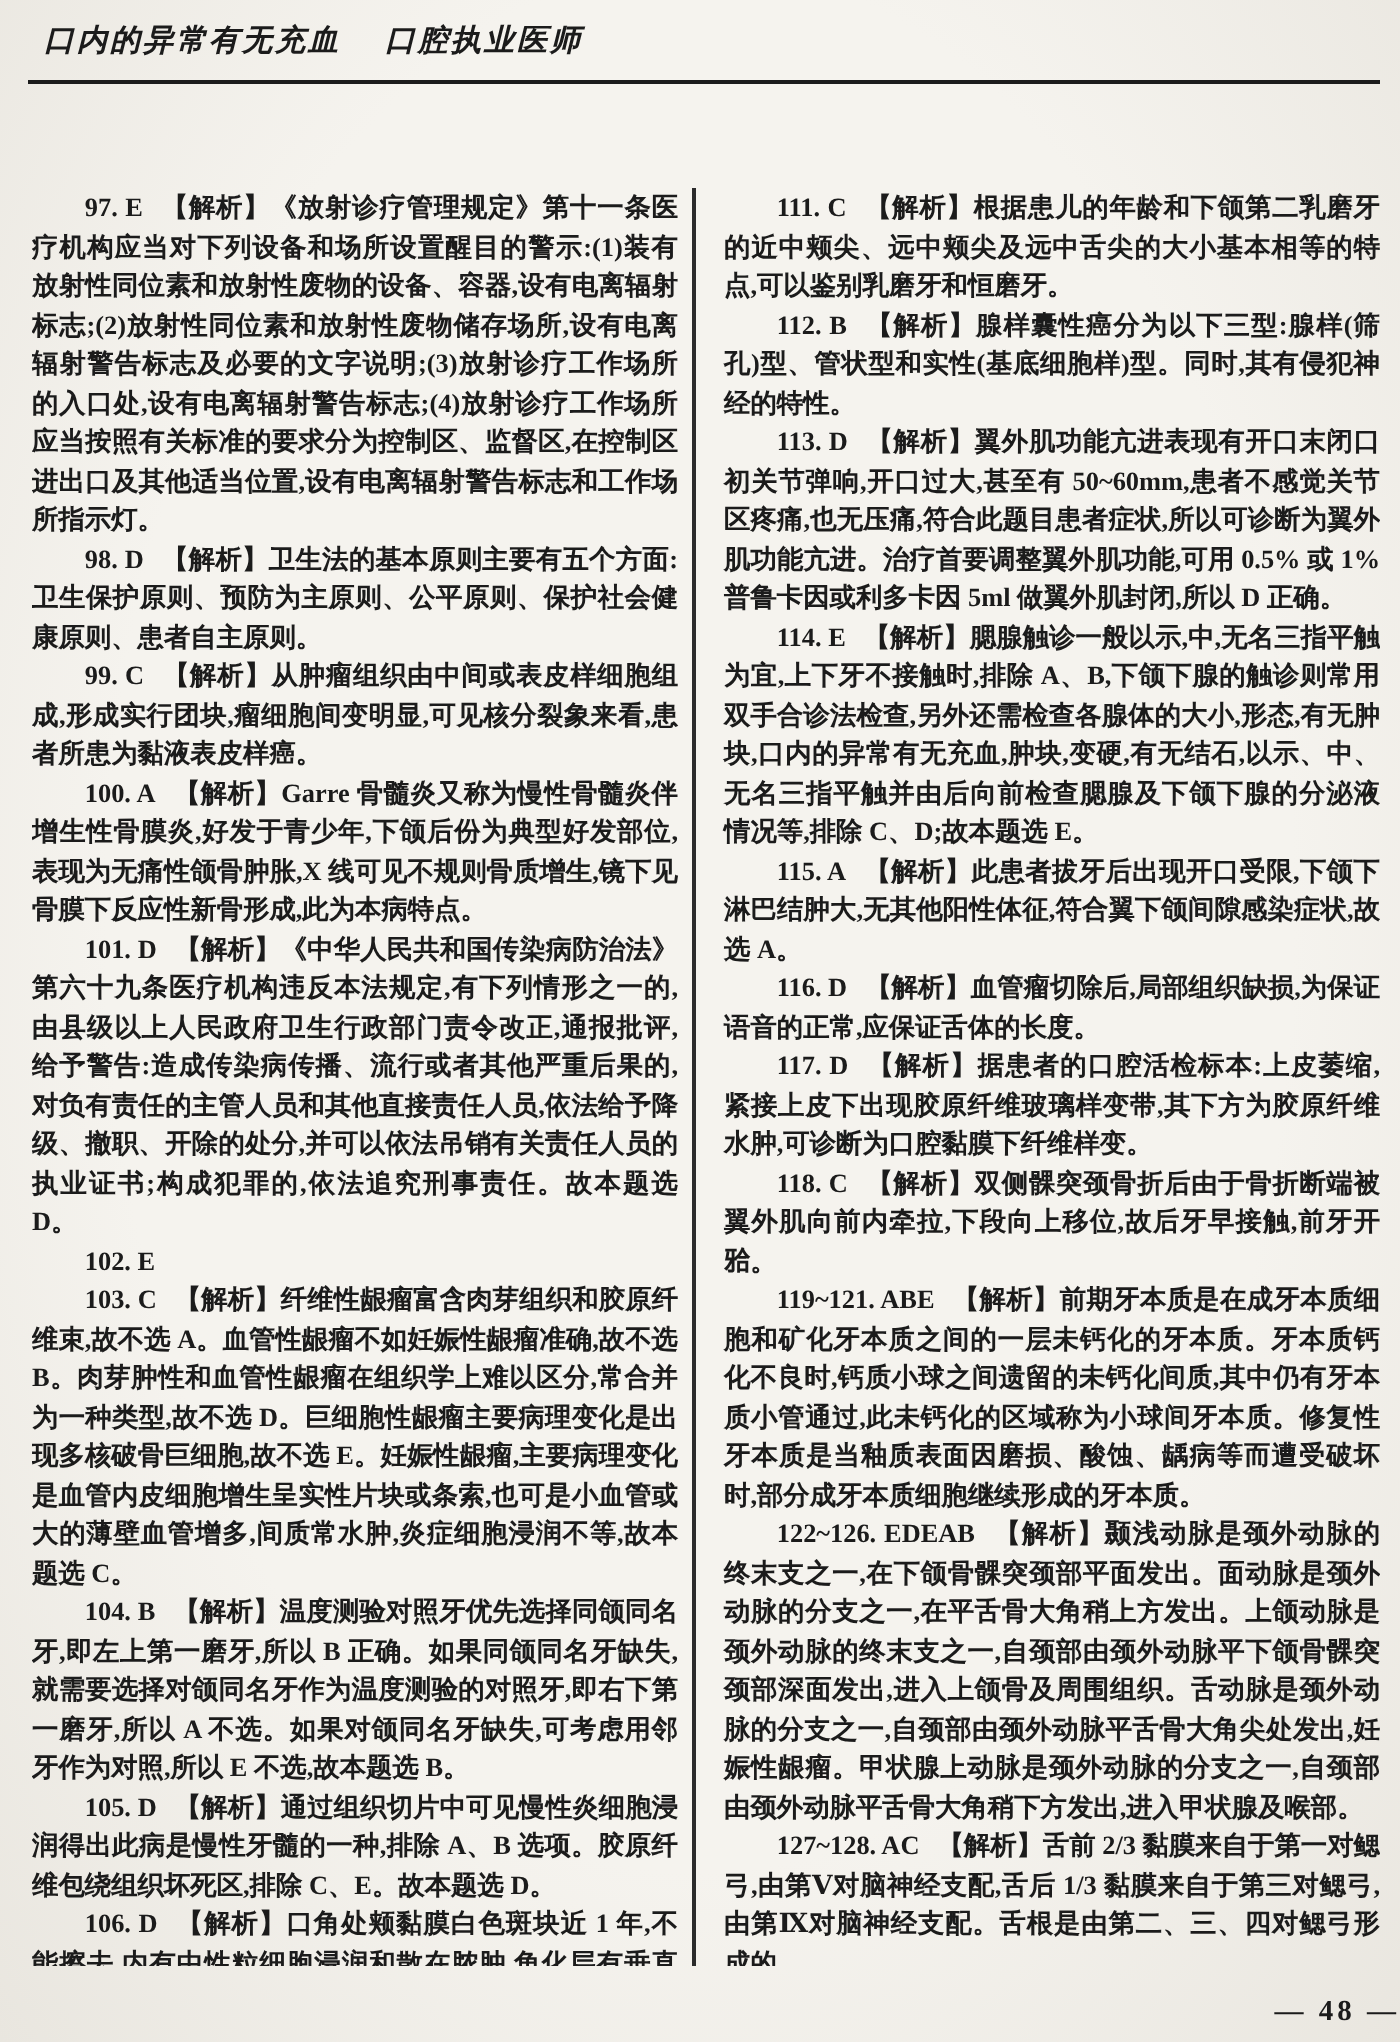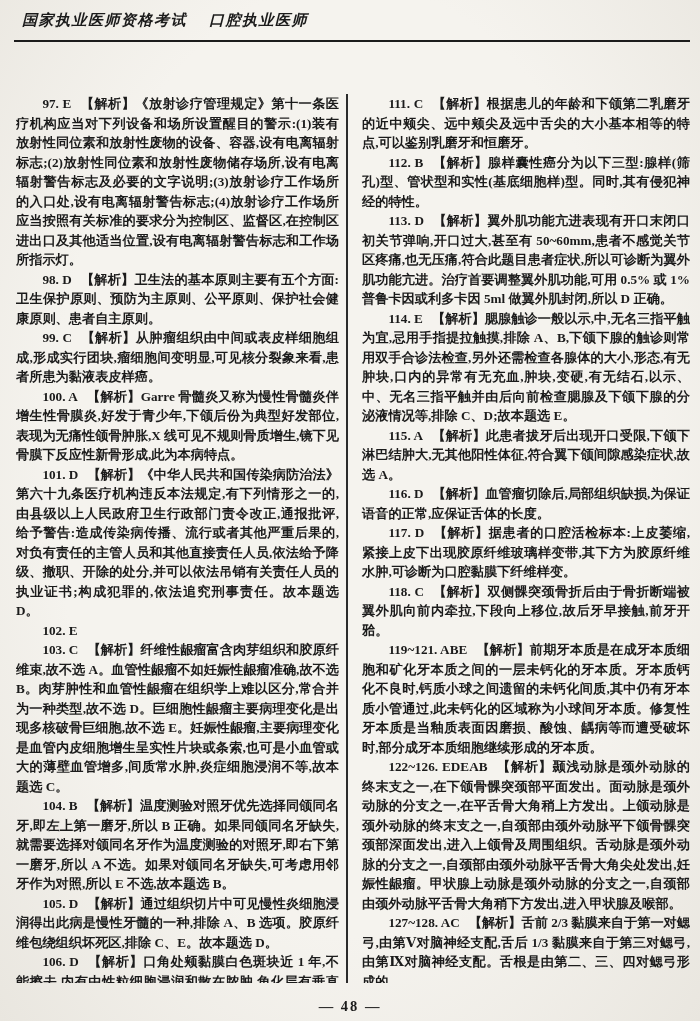--- a/index.html
+++ b/index.html
@@ -30,31 +30,31 @@
   }
   .col-left{padding-right:7px;}
   .col-right{border-left:2px solid #2b2b2b;padding-left:14px;flex:1;}
   p.item{
     margin:0;font-size:13.2px;line-height:19.5px;font-weight:bold;
     text-align:justify;text-indent:2em;word-break:break-all;
   }
   p.item .num{margin-right:9px;}
   .footer{
     position:absolute;bottom:6px;left:0;right:0;
-    text-align:center;font-size:14.5px;font-weight:bold;
+    text-align:right;font-size:14.5px;font-weight:bold;
     letter-spacing:2px;
   }
 </style>
 </head>
 <body>
 
 <div class="page">
 
   <div class="header">
-    <span>国家执业医师资格考试</span><span class="gap"></span><span>口腔执业医师</span>
+    <span>口内的异常有无充血</span><span class="gap"></span><span>口腔执业医师</span>
   </div>
   <div class="header-rule"></div>
 
   <div class="columns">
     <div class="col col-left">
         <p class="item"><span class="num">97. E</span><span>【解析】《放射诊疗管理规定》第十一条医疗机构应当对下列设备和场所设置醒目的警示:(1)装有放射性同位素和放射性废物的设备、容器,设有电离辐射标志;(2)放射性同位素和放射性废物储存场所,设有电离辐射警告标志及必要的文字说明;(3)放射诊疗工作场所的入口处,设有电离辐射警告标志;(4)放射诊疗工作场所应当按照有关标准的要求分为控制区、监督区,在控制区进出口及其他适当位置,设有电离辐射警告标志和工作场所指示灯。</span></p>
         <p class="item"><span class="num">98. D</span><span>【解析】卫生法的基本原则主要有五个方面:卫生保护原则、预防为主原则、公平原则、保护社会健康原则、患者自主原则。</span></p>
         <p class="item"><span class="num">99. C</span><span>【解析】从肿瘤组织由中间或表皮样细胞组成,形成实行团块,瘤细胞间变明显,可见核分裂象来看,患者所患为黏液表皮样癌。</span></p>
         <p class="item"><span class="num">100. A</span><span>【解析】Garre 骨髓炎又称为慢性骨髓炎伴增生性骨膜炎,好发于青少年,下颌后份为典型好发部位,表现为无痛性颌骨肿胀,X 线可见不规则骨质增生,镜下见骨膜下反应性新骨形成,此为本病特点。</span></p>
         <p class="item"><span class="num">101. D</span><span>【解析】《中华人民共和国传染病防治法》第六十九条医疗机构违反本法规定,有下列情形之一的,由县级以上人民政府卫生行政部门责令改正,通报批评,给予警告:造成传染病传播、流行或者其他严重后果的,对负有责任的主管人员和其他直接责任人员,依法给予降级、撤职、开除的处分,并可以依法吊销有关责任人员的执业证书;构成犯罪的,依法追究刑事责任。故本题选 D。</span></p>
@@ -62,21 +62,21 @@
         <p class="item"><span class="num">103. C</span><span>【解析】纤维性龈瘤富含肉芽组织和胶原纤维束,故不选 A。血管性龈瘤不如妊娠性龈瘤准确,故不选 B。肉芽肿性和血管性龈瘤在组织学上难以区分,常合并为一种类型,故不选 D。巨细胞性龈瘤主要病理变化是出现多核破骨巨细胞,故不选 E。妊娠性龈瘤,主要病理变化是血管内皮细胞增生呈实性片块或条索,也可是小血管或大的薄壁血管增多,间质常水肿,炎症细胞浸润不等,故本题选 C。</span></p>
         <p class="item"><span class="num">104. B</span><span>【解析】温度测验对照牙优先选择同颌同名牙,即左上第一磨牙,所以 B 正确。如果同颌同名牙缺失,就需要选择对颌同名牙作为温度测验的对照牙,即右下第一磨牙,所以 A 不选。如果对颌同名牙缺失,可考虑用邻牙作为对照,所以 E 不选,故本题选 B。</span></p>
         <p class="item"><span class="num">105. D</span><span>【解析】通过组织切片中可见慢性炎细胞浸润得出此病是慢性牙髓的一种,排除 A、B 选项。胶原纤维包绕组织坏死区,排除 C、E。故本题选 D。</span></p>
         <p class="item"><span class="num">106. D</span><span>【解析】口角处颊黏膜白色斑块近 1 年,不能擦去,内有中性粒细胞浸润和散在脓肿,角化层有垂直于上皮 PAS 阳性菌丝,考虑为念珠菌病。故本题选 D。</span></p>
         <p class="item"><span class="num">107. A</span><span>【解析】人直立或端坐,两眼平视前方,不咀嚼、不吞咽、不说话,下颌处于休息状态,上下牙不接触时,下颌所处的位置称为下颌姿势位。</span></p>
       </div>
     <div class="col col-right">
         <p class="item"><span class="num">111. C</span><span>【解析】根据患儿的年龄和下颌第二乳磨牙的近中颊尖、远中颊尖及远中舌尖的大小基本相等的特点,可以鉴别乳磨牙和恒磨牙。</span></p>
         <p class="item"><span class="num">112. B</span><span>【解析】腺样囊性癌分为以下三型:腺样(筛孔)型、管状型和实性(基底细胞样)型。同时,其有侵犯神经的特性。</span></p>
         <p class="item"><span class="num">113. D</span><span>【解析】翼外肌功能亢进表现有开口末闭口初关节弹响,开口过大,甚至有 50~60mm,患者不感觉关节区疼痛,也无压痛,符合此题目患者症状,所以可诊断为翼外肌功能亢进。治疗首要调整翼外肌功能,可用 0.5% 或 1% 普鲁卡因或利多卡因 5ml 做翼外肌封闭,所以 D 正确。</span></p>
-        <p class="item"><span class="num">114. E</span><span>【解析】腮腺触诊一般以示,中,无名三指平触为宜,忌用手指提拉触摸,排除 A、B,下颌下腺的触诊则常用双手合诊法检查,另外还需检查各腺体的大小,形态,有无肿块,口内的异常有无充血,肿块,变硬,有无结石,以示、中、无名三指平触并由后向前检查腮腺及下颌下腺的分泌液情况等,排除 C、D;故本题选 E。</span></p>
+        <p class="item"><span class="num">114. E</span><span>【解析】腮腺触诊一般以示,中,无名三指平触为宜,上下牙不接触时,排除 A、B,下颌下腺的触诊则常用双手合诊法检查,另外还需检查各腺体的大小,形态,有无肿块,口内的异常有无充血,肿块,变硬,有无结石,以示、中、无名三指平触并由后向前检查腮腺及下颌下腺的分泌液情况等,排除 C、D;故本题选 E。</span></p>
         <p class="item"><span class="num">115. A</span><span>【解析】此患者拔牙后出现开口受限,下颌下淋巴结肿大,无其他阳性体征,符合翼下颌间隙感染症状,故选 A。</span></p>
         <p class="item"><span class="num">116. D</span><span>【解析】血管瘤切除后,局部组织缺损,为保证语音的正常,应保证舌体的长度。</span></p>
         <p class="item"><span class="num">117. D</span><span>【解析】据患者的口腔活检标本:上皮萎缩,紧接上皮下出现胶原纤维玻璃样变带,其下方为胶原纤维水肿,可诊断为口腔黏膜下纤维样变。</span></p>
         <p class="item"><span class="num">118. C</span><span>【解析】双侧髁突颈骨折后由于骨折断端被翼外肌向前内牵拉,下段向上移位,故后牙早接触,前牙开𬌗。</span></p>
         <p class="item"><span class="num">119~121. ABE</span><span>【解析】前期牙本质是在成牙本质细胞和矿化牙本质之间的一层未钙化的牙本质。牙本质钙化不良时,钙质小球之间遗留的未钙化间质,其中仍有牙本质小管通过,此未钙化的区域称为小球间牙本质。修复性牙本质是当釉质表面因磨损、酸蚀、龋病等而遭受破坏时,部分成牙本质细胞继续形成的牙本质。</span></p>
         <p class="item"><span class="num">122~126. EDEAB</span><span>【解析】颞浅动脉是颈外动脉的终末支之一,在下颌骨髁突颈部平面发出。面动脉是颈外动脉的分支之一,在平舌骨大角稍上方发出。上颌动脉是颈外动脉的终末支之一,自颈部由颈外动脉平下颌骨髁突颈部深面发出,进入上颌骨及周围组织。舌动脉是颈外动脉的分支之一,自颈部由颈外动脉平舌骨大角尖处发出,妊娠性龈瘤。甲状腺上动脉是颈外动脉的分支之一,自颈部由颈外动脉平舌骨大角稍下方发出,进入甲状腺及喉部。</span></p>
         <p class="item"><span class="num">127~128. AC</span><span>【解析】舌前 2/3 黏膜来自于第一对鳃弓,由第Ⅴ对脑神经支配,舌后 1/3 黏膜来自于第三对鳃弓,由第Ⅸ对脑神经支配。舌根是由第二、三、四对鳃弓形成的。</span></p>
         <p class="item"><span class="num">129~133. BDAEC</span><span>【解析】重度异常增生实际上就是原位癌,其上皮层内细胞发生恶变,但基底膜尚完整,未侵犯结缔组织。亦常可见到异常增生与浸润癌同时存在。白斑的主要病理改变为上皮增生,有过度正角化或过度不全角化,或两者同时出现为混合角化。上皮粒层明显和棘层增生,没有非典型细胞。扁平苔藓病理改变为基底细胞层液化、变性,因此,基底细胞排列紊乱,基底膜界限不清,基底细胞液化明显者可形成上皮下疱。天疱疮的病理特征为棘层松解和上皮内疱。</span></p>
       </div>
   </div>

